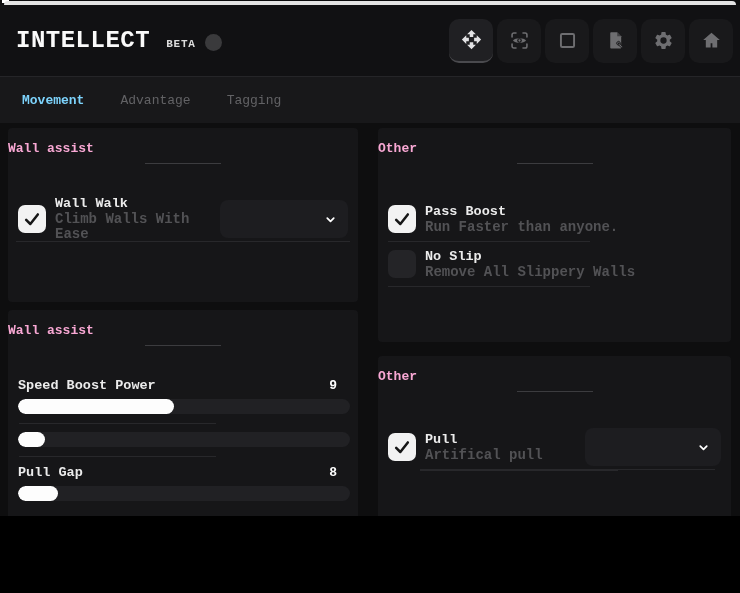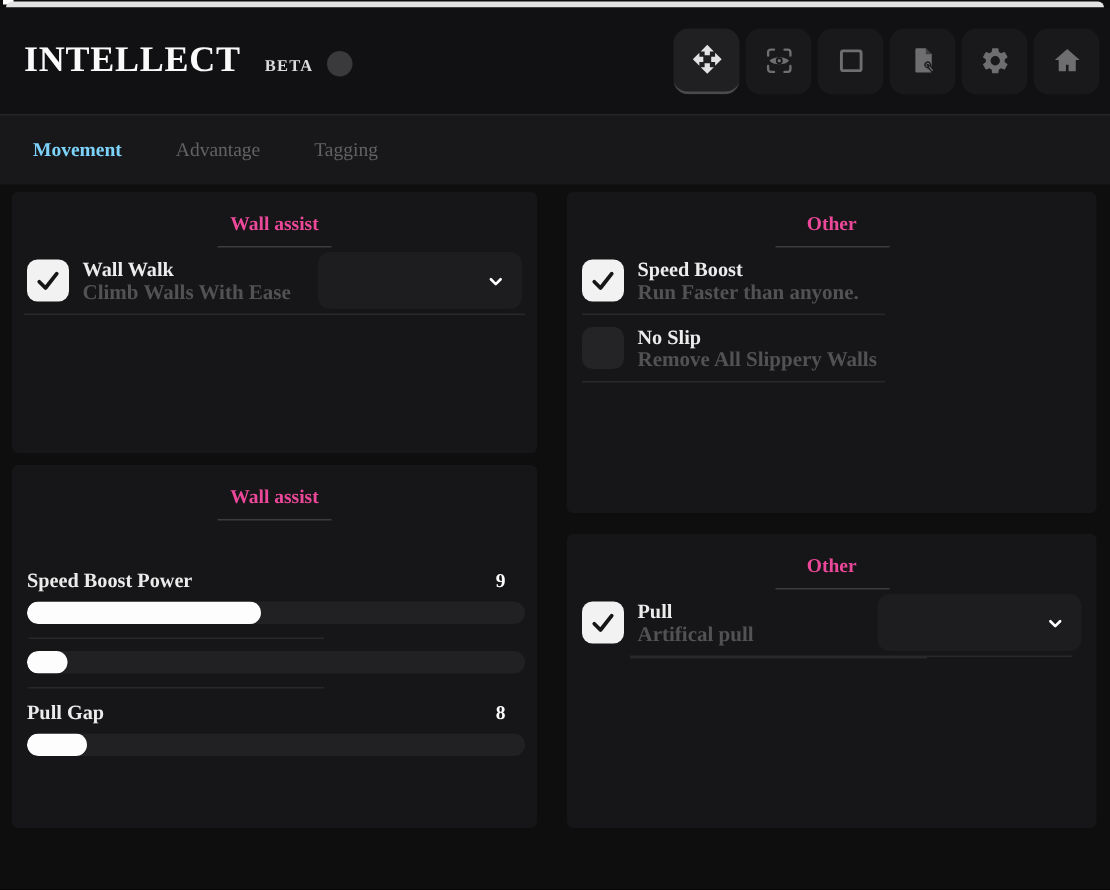--- a/index.html
+++ b/index.html
@@ -1,18 +1,18 @@
 <!DOCTYPE html>
 <html><head>
 <meta charset="utf-8">
 <style>
   html,body{margin:0;padding:0;background:#000;}
   .window{
-    position:relative;width:740px;height:593px;background:#0e0e0f;
-    font-family:Liberation Serif, serif;overflow:hidden;
+    position:relative;width:740px;height:516px;background:#0e0e0f;
+    font-family:Liberation Mono, monospace;overflow:hidden;
   }
   .top-strip{position:absolute;top:1px;left:4px;right:4px;height:4px;background:#e4e4e4;border-radius:4px 4px 0 0;}
   .top-nub{position:absolute;top:0;left:2px;width:7px;height:3px;background:#fff;}
 
   
   .header{position:absolute;top:5px;left:0;right:0;height:71px;background:#111113;display:flex;align-items:center;}
   .brand{display:flex;align-items:center;margin-left:16px;}
   .app-title{font-size:24px;font-weight:bold;letter-spacing:.5px;color:#fafafa;}
   .beta{font-size:11px;font-weight:bold;letter-spacing:.8px;color:#dcdcdc;margin-left:16px;margin-top:6px;}
   .status-dot{width:17px;height:17px;border-radius:50%;background:#3a3a3c;margin-left:9px;margin-top:4px;}
@@ -34,24 +34,24 @@
   }
   .tab{font-size:13px;color:#626265;cursor:pointer;}
   .tab.active{color:#7dd3fc;font-weight:bold;}
 
   
   .panel{position:absolute;background:#161618;border-radius:4px;box-sizing:border-box;}
   .p-l1{left:8px;top:128px;width:350px;height:174px;}
   .p-l2{left:8px;top:310px;width:350px;height:242px;}
   .p-r1{left:378px;top:128px;width:353px;height:214px;}
   .p-r2{left:378px;top:356px;width:353px;height:196px;}
-  .panel-title{padding-top:13px;text-align:center;font-size:13px;font-weight:bold;color:#ec4899;}
+  .panel-title{padding-top:13px;font-size:13px;font-weight:bold;color:#f9a8d4;}
   .title-underline{width:76px;height:1px;background:#3c3c3f;margin:7px auto 0;}
 
-  .rows-wrap{}
+  .rows-wrap{margin-top:33px;}
   .row{display:flex;align-items:center;height:44px;padding:0 10px;}
   .checkbox{
     width:28px;height:28px;border-radius:7px;background:#242427;flex:0 0 auto;
     display:flex;align-items:center;justify-content:center;cursor:pointer;
   }
   .checkbox svg{width:20px;height:20px;visibility:hidden;}
   .checkbox.checked{background:#f2f2f2;}
   .checkbox.checked svg{visibility:visible;}
   .row-text{margin-left:9px;min-width:0;}
   .row-label{font-size:13.5px;font-weight:bold;color:#ececec;line-height:16px;}
@@ -204,21 +204,21 @@
     <div class="panel-title">Other</div>
     <div class="title-underline"></div>
     <div class="rows-wrap">
       <div class="row">
         <div class="checkbox checked">
           <svg viewBox="0 0 24 24" fill="none" stroke="#161616" stroke-width="3" stroke-linecap="round" stroke-linejoin="round">
               <polyline points="5 13 10 18 19 6.5"></polyline>
             </svg>
         </div>
         <div class="row-text">
-          <div class="row-label">Speed Boost</div>
+          <div class="row-label">Pass Boost</div>
           <div class="row-desc">Run Faster than anyone.</div>
         </div>
       </div>
       <div class="divider div-r1"></div>
       <div class="row">
         <div class="checkbox">
           <svg viewBox="0 0 24 24" fill="none" stroke="#161616" stroke-width="3" stroke-linecap="round" stroke-linejoin="round">
               <polyline points="5 13 10 18 19 6.5"></polyline>
             </svg>
         </div>

